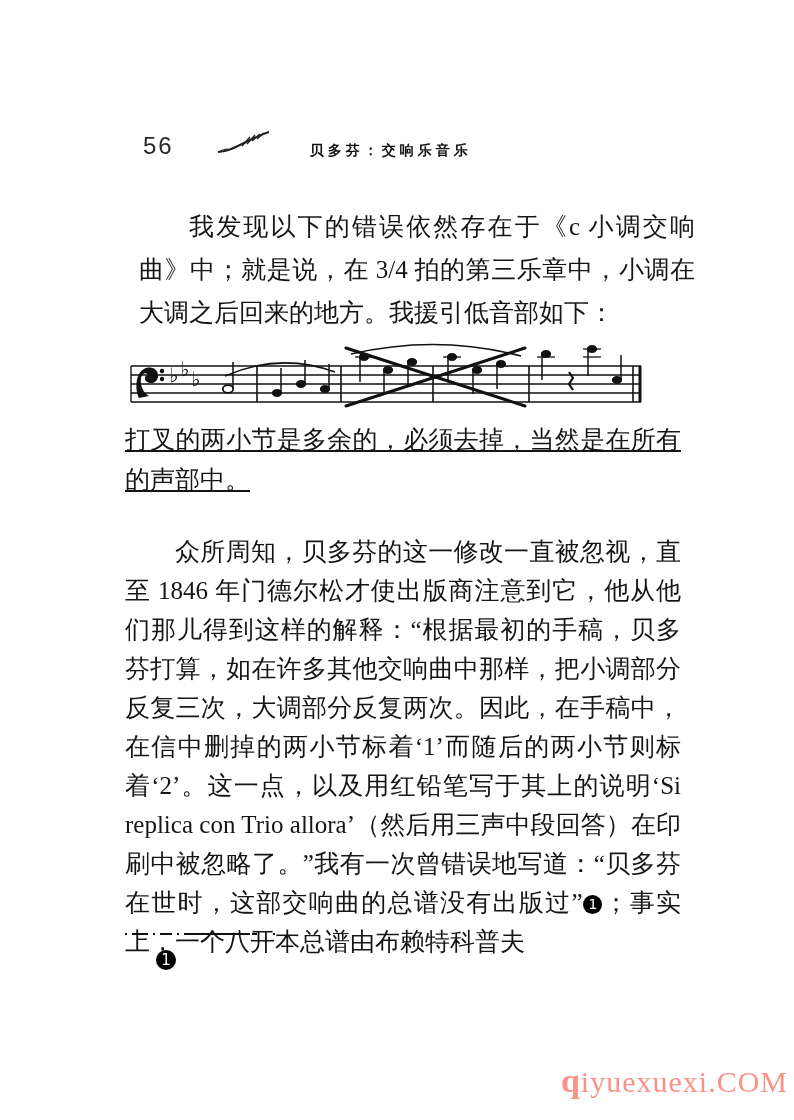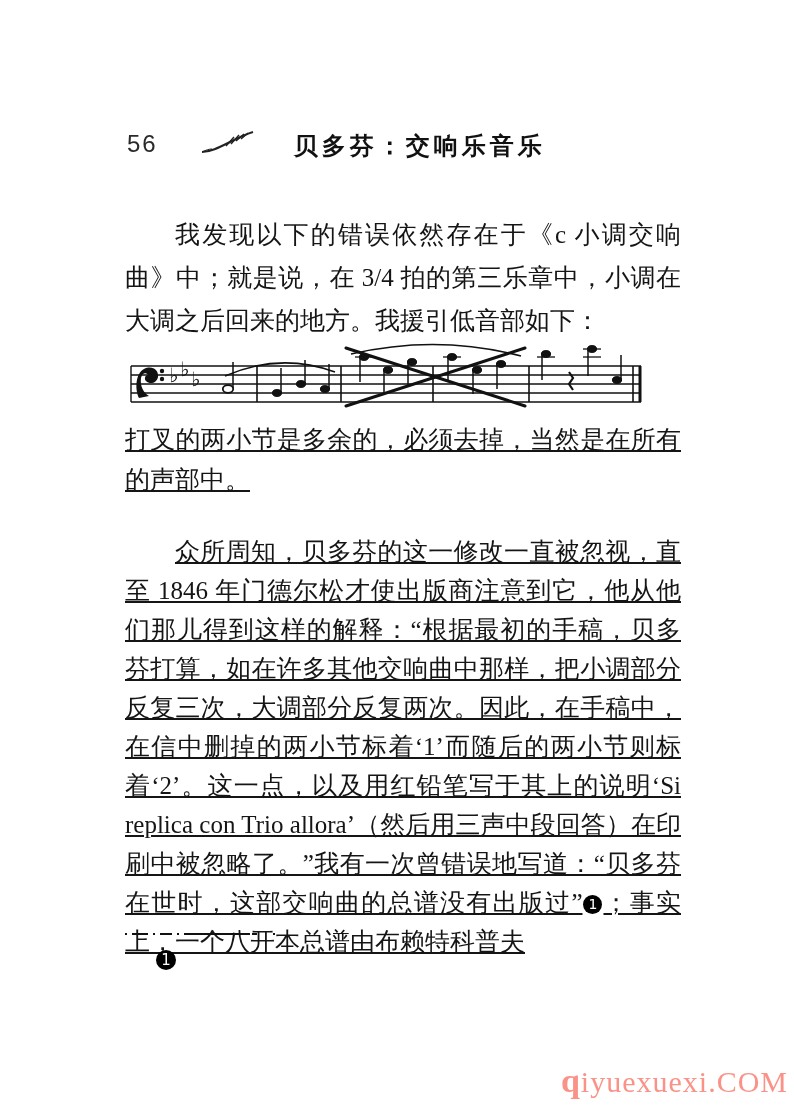--- a/index.html
+++ b/index.html
@@ -8,49 +8,49 @@
     background: #ffffff;
     position: relative;
     font-family: "Liberation Serif", "DejaVu Serif", serif;
     color: #151515;
     overflow: hidden;
   }
   .page { position: absolute; inset: 0; }
 
   
   .running-head {
-    position: absolute; top: 130px; left: 127px; right: 110px;
-    display: flex; align-items: flex-start;
+    position: absolute; top: 130px; left: 143px; right: 110px;
+    display: flex; align-items: flex-end;
   }
   .page-number {
     font-family: "Liberation Sans", "DejaVu Sans", sans-serif;
     font-size: 24px; letter-spacing: 2px; color: #2a2a2a;
   }
   .flourish { margin-left: 42px; }
   .head-title {
     margin-left: 38px;
     font-family: "Liberation Sans", "DejaVu Sans", sans-serif;
     font-weight: bold;
-    font-size: 24px;
+    font-size: 14px;
     letter-spacing: 4px;
     color: #111;
     white-space: nowrap;
   }
 
   
   .textblock {
     position: absolute; left: 125px; width: 556px;
     font-size: 25px;
     text-align: justify;
     text-justify: inter-character;
     color: #151515;
   }
   .lh43 { line-height: 43px; }
   .lh40 { line-height: 40px; }
-  .lh39 { line-height: 39px; text-decoration: underline; }
+  .lh39 { line-height: 39px; }
   .indent { text-indent: 2em; }
   .textblock p { margin: 0; }
 
   
   .fnref {
     display: inline-block;
     width: 19px; height: 19px;
     border-radius: 50%;
     background: #000;
     color: #fff;
@@ -98,21 +98,21 @@
     <span class="flourish">
       <svg width="56" height="26" viewBox="0 0 56 26">
         <path d="M2 22 C10 22 18 18 30 12 C38 8 46 4 53 2" stroke="#222" stroke-width="2" fill="none"></path>
         <path d="M26 16 L34 7 M31 14 L39 5 M36 11 L44 4 M41 9 L48 3" stroke="#222" stroke-width="1.4" fill="none"></path>
         <path d="M2 22 C6 20 9 19 12 19" stroke="#222" stroke-width="1" fill="none"></path>
       </svg>
     </span>
     <span class="head-title">贝多芬：交响乐音乐</span>
   </div>
 
-  <div class="textblock lh43" style="top: 213px;">
+  <div class="textblock lh43" style="top: 205px; margin-left: 14px;">
     <p class="indent">我发现以下的错误依然存在于《c 小调交响曲》中；就是说，在 3/4 拍的第三乐章中，小调在大调之后回来的地方。我援引低音部如下：</p>
   </div>
 
   <div class="music">
     <svg width="520" height="76" viewBox="0 0 520 76">
 
       <g stroke="#111" stroke-width="1.4">
         <line x1="6" y1="24" x2="516" y2="24"></line>
         <line x1="6" y1="33" x2="516" y2="33"></line>
         <line x1="6" y1="42" x2="516" y2="42"></line>

